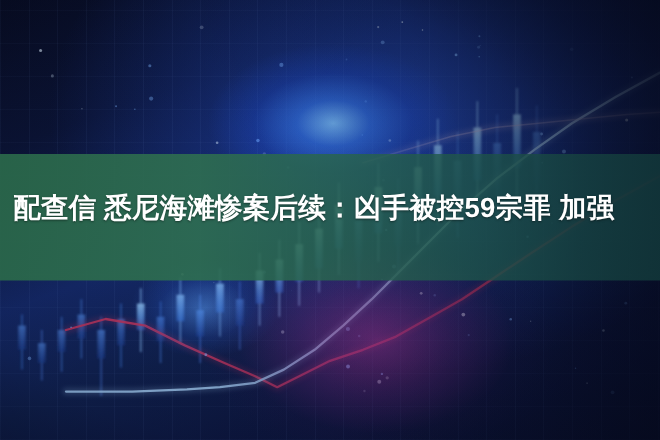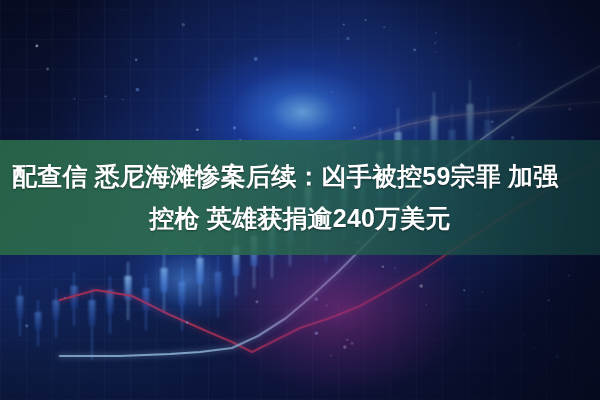--- a/index.html
+++ b/index.html
@@ -314,16 +314,15 @@
       </g>
   </svg>
 
   <div class="layer bg-glow-blue2"></div>
   <div class="layer bg-glow-magenta"></div>
   <div class="layer bg-glow-blue"></div>
   <div class="layer bg-vignette"></div>
 
   <div class="headline-band">
     <div class="headline-line l1">配查信 悉尼海滩惨案后续：凶手被控59宗罪 加强</div>
-    <div class="headline-line l2">控枪 英雄获捐逾240万美元</div>
   </div>
 
 </div>
 
 </body></html>

